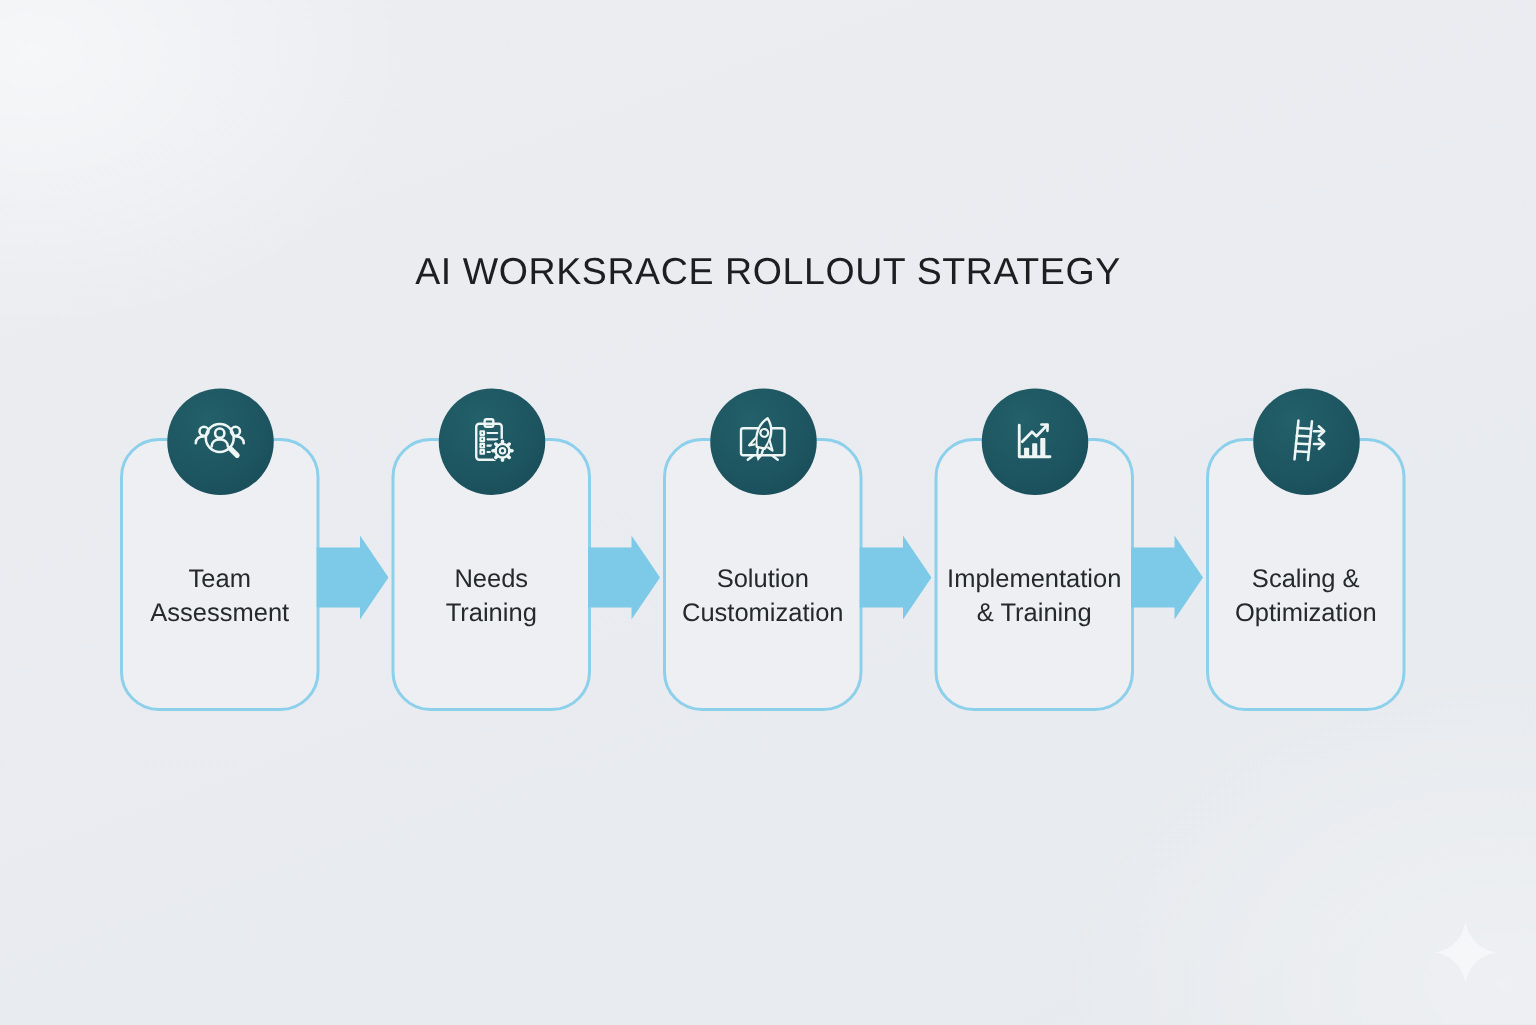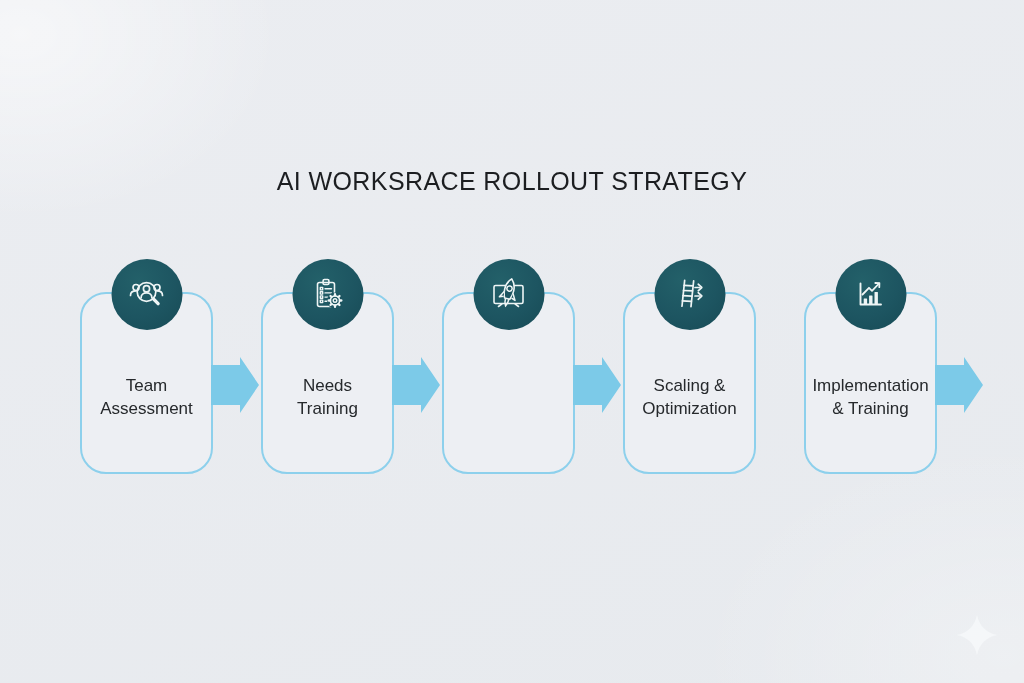--- a/index.html
+++ b/index.html
@@ -137,20 +137,48 @@
         </g>
         <g transform="rotate(13 22 20)">
           <path d="M22 5.5 C25 8.5 26.6 12.5 26.6 16.8 C26.6 20.6 25.7 23.6 24.7 25.7 L19.3 25.7 C18.3 23.6 17.4 20.6 17.4 16.8 C17.4 12.5 19 8.5 22 5.5 Z" fill="#1d5561" stroke="#eef5f5" stroke-width="1.6" stroke-linejoin="round"></path>
           <circle cx="22" cy="15.5" r="2.6" fill="none" stroke="#eef5f5" stroke-width="1.5"></circle>
           <path d="M17.5 19.5 L14 25.8 L17.9 24.2" fill="#1d5561" stroke="#eef5f5" stroke-width="1.5" stroke-linejoin="round"></path>
           <path d="M26.5 19.5 L30 25.8 L26.1 24.2" fill="#1d5561" stroke="#eef5f5" stroke-width="1.5" stroke-linejoin="round"></path>
           <path d="M20.3 26.2 C20.1 29 20.8 31.2 22 33.2 C23.2 31.2 23.9 29 23.7 26.2" fill="none" stroke="#eef5f5" stroke-width="1.5" stroke-linecap="round"></path>
         </g>
       </svg>
     </div>
+    <div class="label">
+      <span>Solution</span>
+      <span>Customization</span>
+    </div>
+    <svg class="arrow" viewBox="0 0 48 56">
+      <polygon points="0,8 29,8 29,0 48,28 29,56 29,48 0,48" fill="#7ccae8"></polygon>
+    </svg>
+  </div>
+
+  <div class="step">
+    <div class="badge">
+      <svg viewBox="0 0 44 44">
+        <polyline points="12,10.5 12,31.5 32.5,31.5" fill="none" stroke="#eef5f5" stroke-width="1.9" stroke-linecap="round" stroke-linejoin="round"></polyline>
+        <g fill="#eef5f5">
+          <rect x="15.2" y="25.5" width="3.4" height="6" rx="0.5"></rect>
+          <rect x="20.6" y="22.5" width="3.4" height="9" rx="0.5"></rect>
+          <rect x="26" y="19" width="3.4" height="12.5" rx="0.5"></rect>
+        </g>
+        <g fill="none" stroke="#eef5f5" stroke-width="1.8" stroke-linecap="round" stroke-linejoin="round">
+          <polyline points="14,21.5 20.5,14.8 23.5,17.8 30.5,10.5"></polyline>
+          <polyline points="26.8,10 30.9,10.1 30.8,14.2"></polyline>
+        </g>
+      </svg>
+    </div>
+    <div class="label">
+      <span>Implementation</span>
+      <span>&amp; Training</span>
+    </div>
     <svg class="arrow" viewBox="0 0 48 56">
       <polygon points="0,8 29,8 29,0 48,28 29,56 29,48 0,48" fill="#7ccae8"></polygon>
     </svg>
   </div>
 
   <div class="step">
     <div class="badge">
       <svg viewBox="0 0 44 44">
         <g transform="rotate(3 20 20)" fill="none" stroke="#eef5f5" stroke-width="1.7" stroke-linecap="round">
           <line x1="16.5" y1="7.5" x2="15.2" y2="33.5"></line>
@@ -167,41 +195,17 @@
             <path d="M30.7 19.7 l3.6 3.3 -3.6 3.3"></path>
         </g>
       </svg>
     </div>
     <div class="label">
       <span>Scaling &amp;</span>
       <span>Optimization</span>
     </div>
   </div>
 
-  <div class="step">
-    <div class="badge">
-      <svg viewBox="0 0 44 44">
-        <polyline points="12,10.5 12,31.5 32.5,31.5" fill="none" stroke="#eef5f5" stroke-width="1.9" stroke-linecap="round" stroke-linejoin="round"></polyline>
-        <g fill="#eef5f5">
-          <rect x="15.2" y="25.5" width="3.4" height="6" rx="0.5"></rect>
-          <rect x="20.6" y="22.5" width="3.4" height="9" rx="0.5"></rect>
-          <rect x="26" y="19" width="3.4" height="12.5" rx="0.5"></rect>
-        </g>
-        <g fill="none" stroke="#eef5f5" stroke-width="1.8" stroke-linecap="round" stroke-linejoin="round">
-          <polyline points="14,21.5 20.5,14.8 23.5,17.8 30.5,10.5"></polyline>
-          <polyline points="26.8,10 30.9,10.1 30.8,14.2"></polyline>
-        </g>
-      </svg>
-    </div>
-    <div class="label">
-      <span>Implementation</span>
-      <span>&amp; Training</span>
-    </div>
-    <svg class="arrow" viewBox="0 0 48 56">
-      <polygon points="0,8 29,8 29,0 48,28 29,56 29,48 0,48" fill="#7ccae8"></polygon>
-    </svg>
-  </div>
-
 </div>
 
 <svg class="sparkle" viewBox="0 0 48 48">
   <path d="M24 4 Q27.5 20.5 44 24 Q27.5 27.5 24 44 Q20.5 27.5 4 24 Q20.5 20.5 24 4 Z" fill="#f7f9fb"></path>
 </svg>
 
 </body></html>

